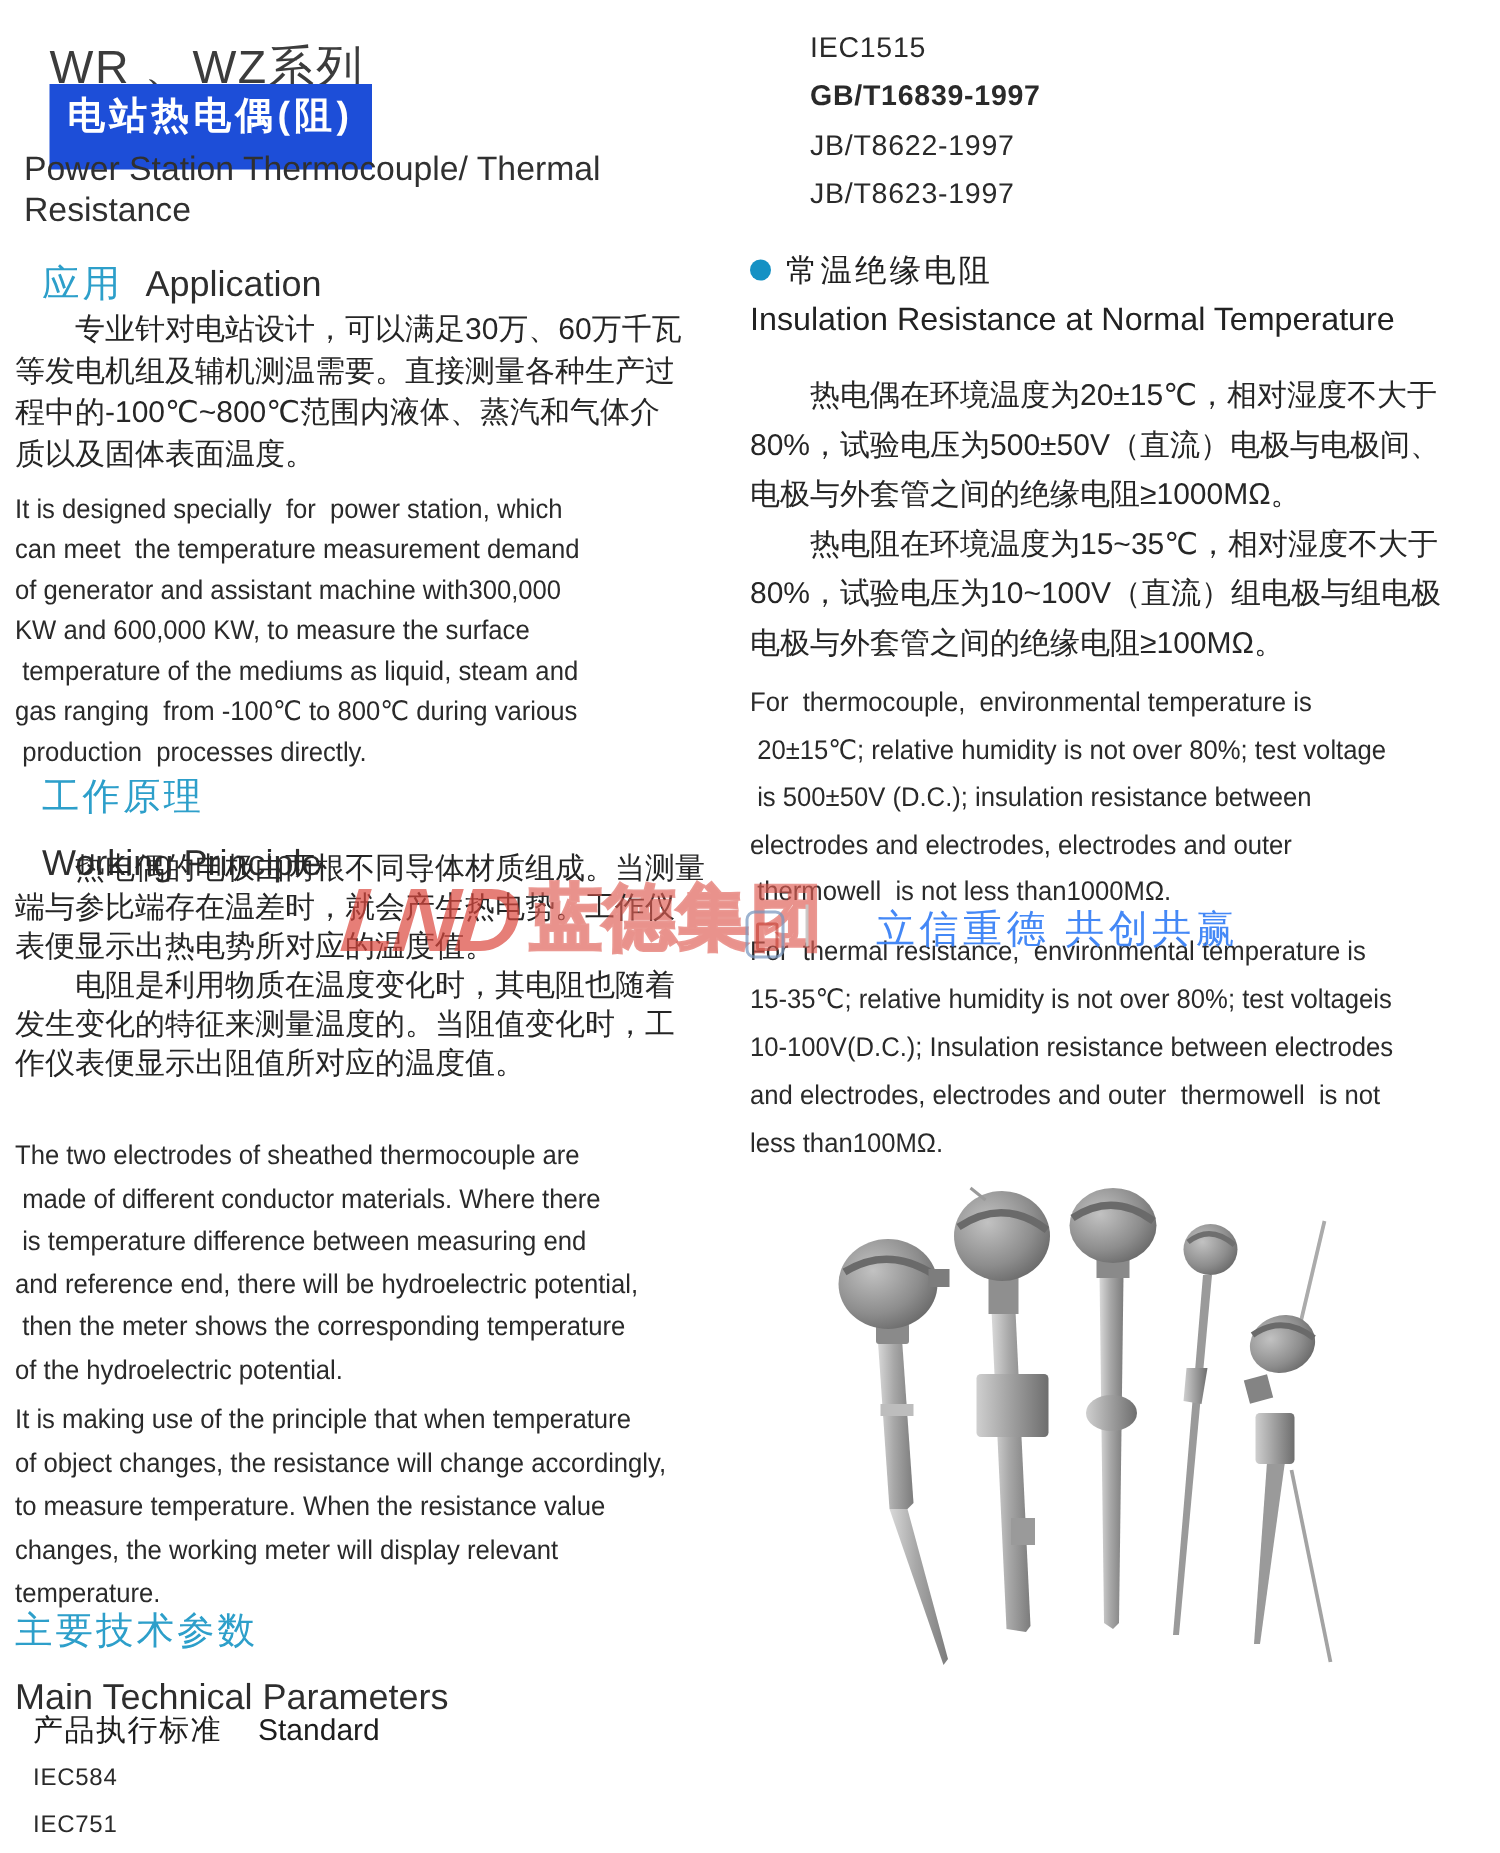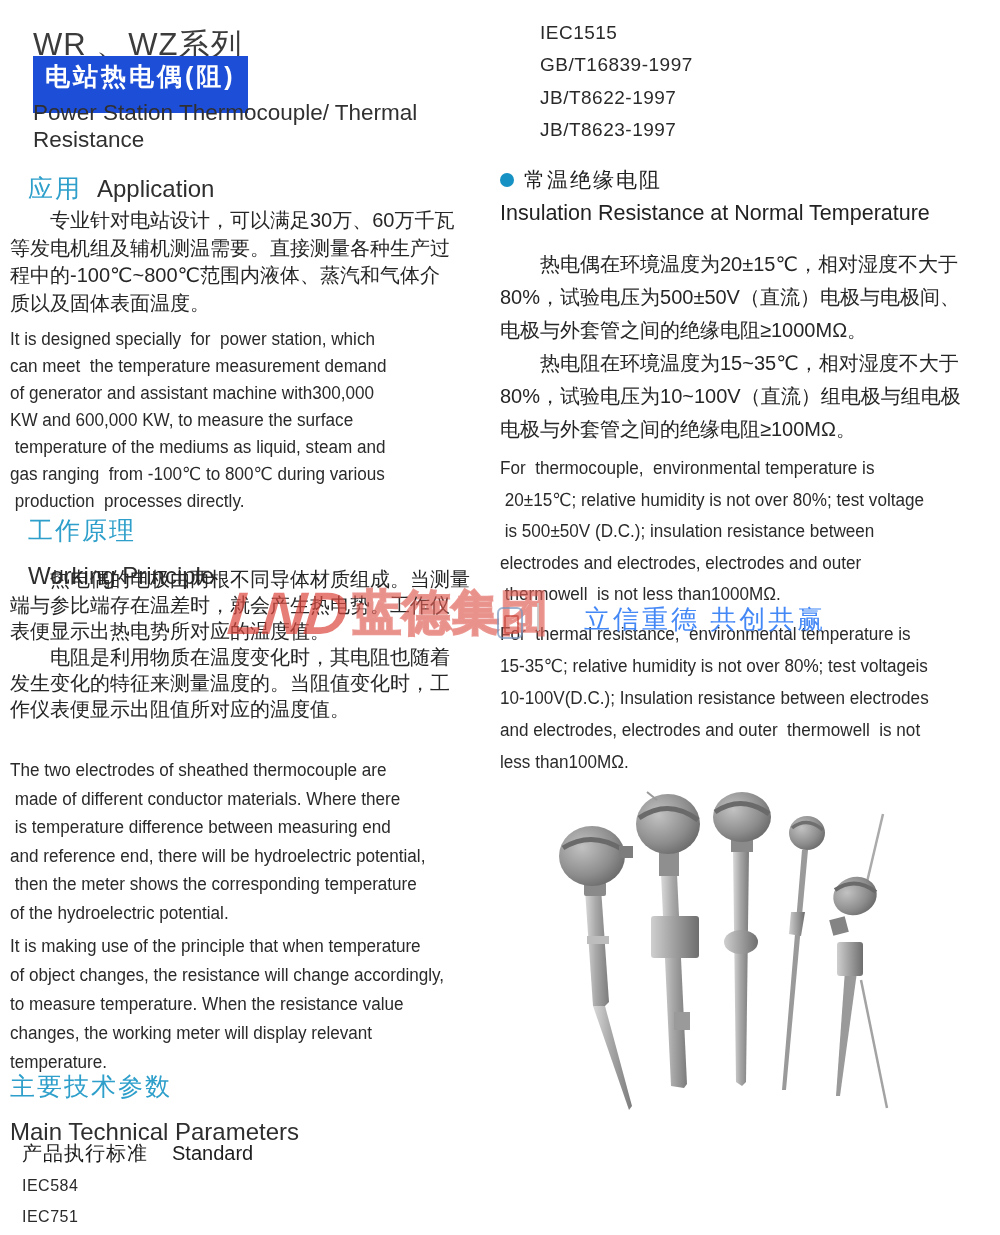--- a/index.html
+++ b/index.html
@@ -12,21 +12,21 @@
   }
   .abs { position:absolute; }
   .pre { white-space:pre; }
 
   
   .series-title { left:33px; top:24px; font-size:31px; color:#3c3c3c; letter-spacing:1px; }
   .badge {
     left:33px; top:56px; background:#1d4ed8; color:#ffffff;
     font-size:25px; font-weight:bold; padding:4px 12px 20px 12px; letter-spacing:3px;
   }
-  .subtitle { left:33px; top:99px; font-size:22.5px; line-height:27px; color:#303030; }
+  .subtitle { left:16px; top:99px; font-size:22.5px; line-height:27px; color:#303030; }
 
   
   .sec-heading { display:flex; align-items:baseline; gap:15px; }
   .sec-heading .cn { color:#2d9fca; font-size:25px; letter-spacing:2px;text-align:right; }
   .sec-heading .en { color:#2e2e2e; font-size:24px; }
 
   
   .cjk-para { font-size:20px; color:#262626; }
   .en-para  { font-size:18px; color:#2a2a2a; transform:scaleX(0.95); transform-origin:0 0; }
 
@@ -137,21 +137,21 @@
   </div>
 
   <div class="abs std-row">
     <span class="cn">产品执行标准</span>
     <span class="en">Standard</span>
   </div>
   <div class="abs std-item" style="top:1177px;">IEC584</div>
   <div class="abs std-item" style="top:1208px;">IEC751</div>
 
   <div class="abs r-std" style="top:22px;">IEC1515</div>
-  <div class="abs r-std" style="top:54px;">GB/T16839-1997</div>
+  <div class="abs r-std" style="top:54px;font-weight:bold;">GB/T16839-1997</div>
   <div class="abs r-std" style="top:87px;">JB/T8622-1997</div>
   <div class="abs r-std" style="top:119px;">JB/T8623-1997</div>
 
   <div class="abs bullet-row">
     <span class="bullet-dot"></span>
     <span class="cn">常温绝缘电阻</span>
   </div>
   <div class="abs ins-heading-en">Insulation Resistance at Normal Temperature</div>
 
   <div class="abs cjk-para pre ins-cn">　　热电偶在环境温度为20±15℃，相对湿度不大于

